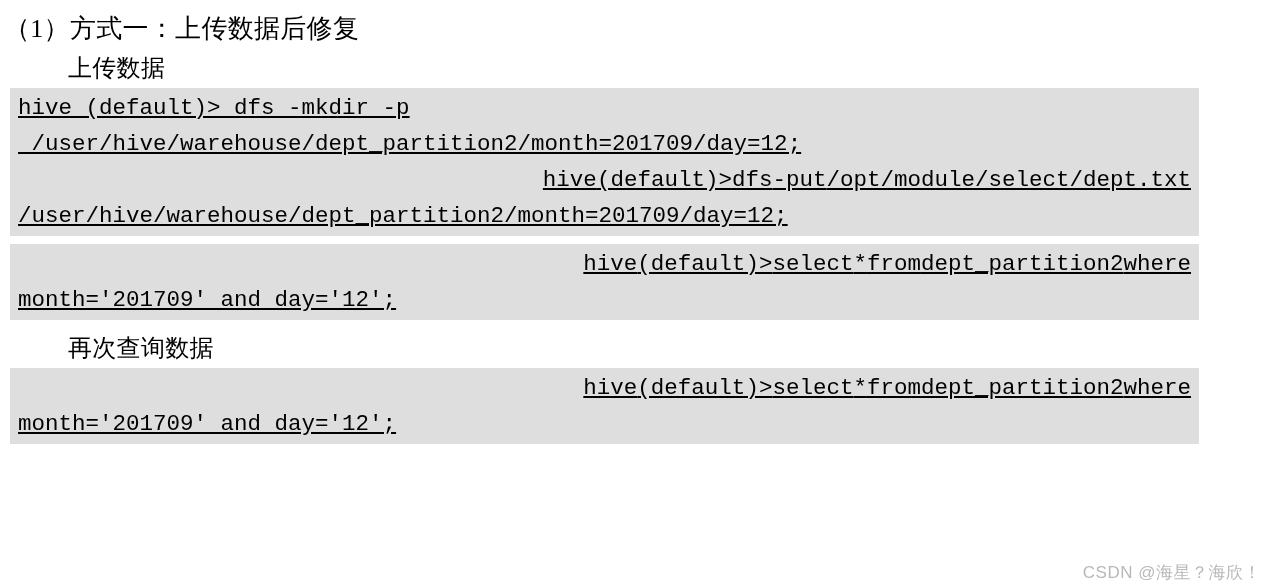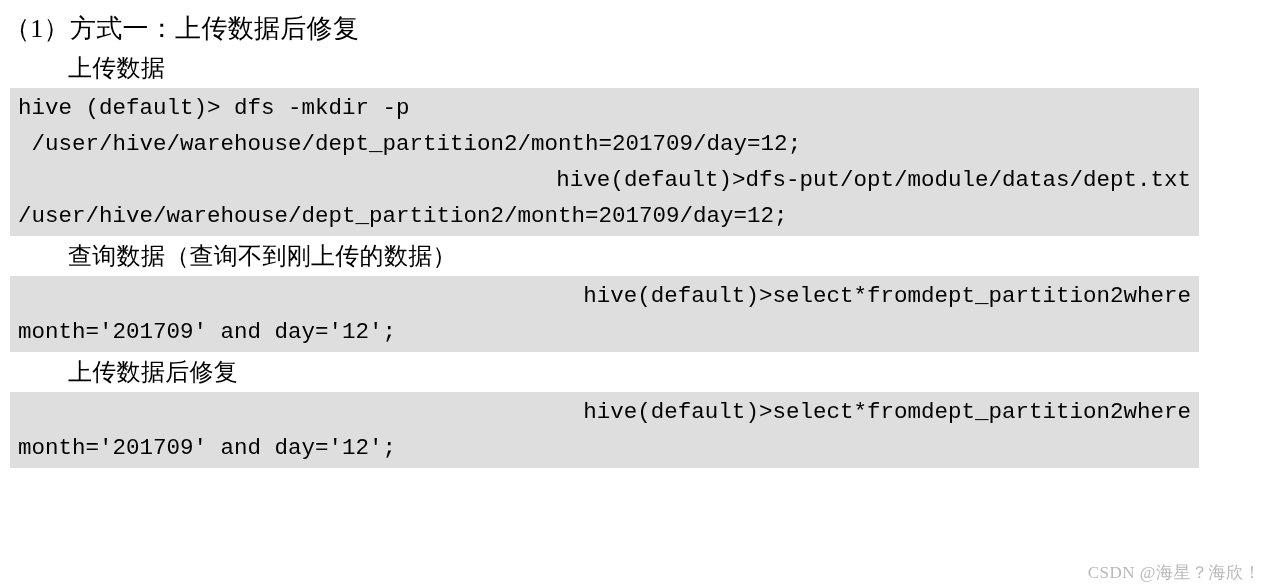--- a/index.html
+++ b/index.html
@@ -32,83 +32,83 @@
     font-size: 24px;
     line-height: 32px;
     padding: 4px 0 2px 28px;
     white-space: nowrap;
     letter-spacing: 0.3px;
     margin-left: 40px;
   }
   
   .code-block {
     background: #dedede;
-    margin: 2px 0 0 10px;
+    margin: 2px 0 8px 10px;
     width: 1189px;
     box-sizing: border-box;
     padding: 2px 0 2px 0;
     font-family: "Liberation Mono", "DejaVu Sans Mono", monospace;
     font-size: 22.5px;
     line-height: 36px;
+    text-decoration: underline;
   }
   .code-line {
     white-space: pre;
     padding: 0 8px 0 8px;
     height: 36px;
     overflow: hidden;
   }
   
   .code-line.justify {
     display: flex;
     justify-content: flex-end;
     white-space: pre;
   }
   .code-line.justify > span { white-space: pre; }
 
   
   .watermark {
     position: absolute;
     right: 8px;
     bottom: 4px;
-    font-family: Liberation Serif, serif;
+    font-family: Liberation Sans, sans-serif;
     font-size: 17px;
     line-height: 22px;
     color: #b9b9b9;
     white-space: nowrap;
     letter-spacing: 0.5px;
   }
 </style>
 </head>
 <body>
 
 <div class="page">
 
   <div class="title">（1）方式一：上传数据后修复</div>
 
   <div id="sections-host">
       <div>
         <div class="subhead">上传数据</div>
         <div class="code-block">
           <div class="code-line">hive (default)&gt; dfs -mkdir -p</div>
           <div class="code-line"> /user/hive/warehouse/dept_partition2/month=201709/day=12;</div>
-          <div class="code-line justify"><span>hive</span><span>(default)&gt;</span><span>dfs</span><span>-put</span><span>/opt/module/datas/dept.txt</span></div>
+          <div class="code-line justify"><span>hive</span><span>(default)&gt;</span><span>dfs</span><span>-put</span><span>/opt/module/select/dept.txt</span></div>
           <div class="code-line">/user/hive/warehouse/dept_partition2/month=201709/day=12;</div>
         </div>
       </div>
       <div>
-        <div class="subhead">查询数据（查询不到刚上传的数据）</div>
         <div class="code-block">
           <div class="code-line justify"><span>hive</span><span>(default)&gt;</span><span>select</span><span>*</span><span>from</span><span>dept_partition2</span><span>where</span></div>
           <div class="code-line">month='201709' and day='12';</div>
         </div>
       </div>
       <div>
       </div>
       <div>
-        <div class="subhead">上传数据后修复</div>
+        <div class="subhead">再次查询数据</div>
         <div class="code-block">
           <div class="code-line justify"><span>hive</span><span>(default)&gt;</span><span>select</span><span>*</span><span>from</span><span>dept_partition2</span><span>where</span></div>
           <div class="code-line">month='201709' and day='12';</div>
         </div>
       </div>
     </div>
 
   <div class="watermark">CSDN @海星？海欣！</div>
 
 </div>

